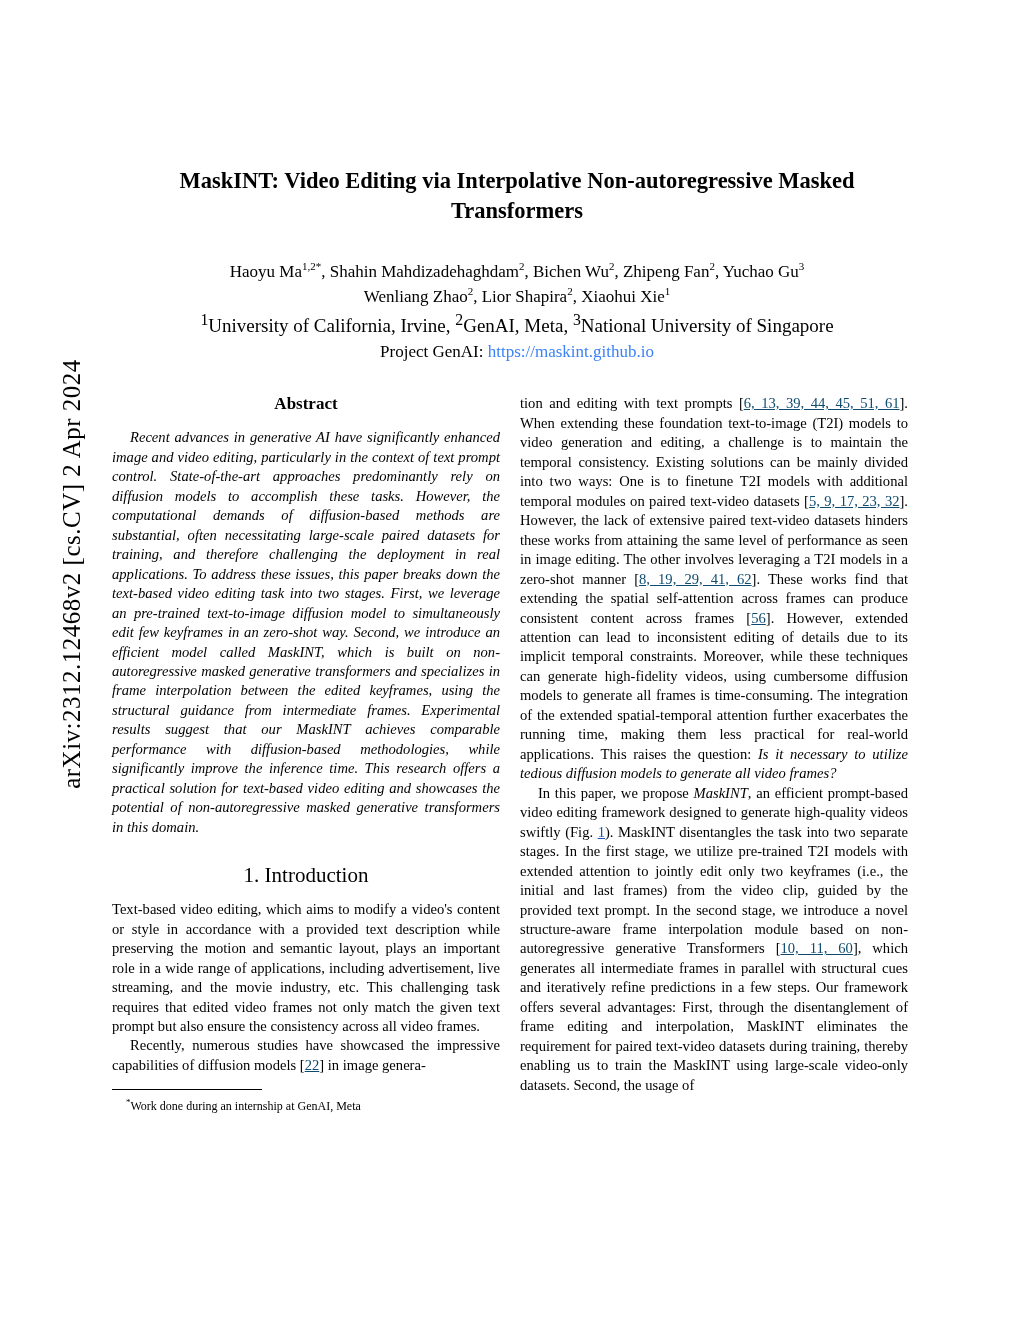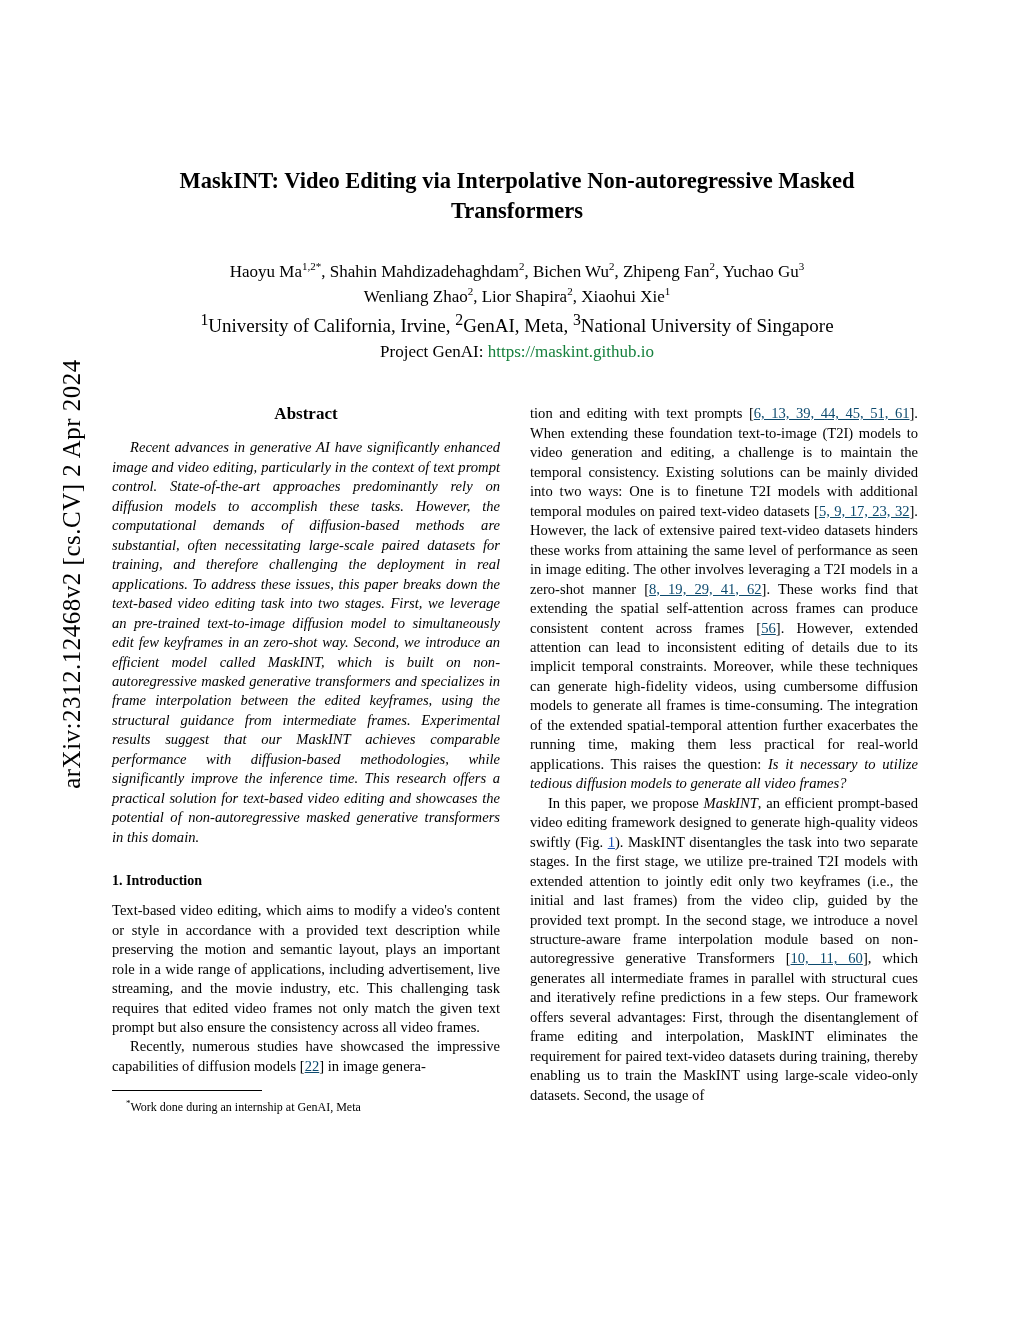--- a/index.html
+++ b/index.html
@@ -57,33 +57,33 @@
     text-align: center;
     font-size: 19px;
     line-height: 1.42;
   }
   .projline {
     text-align: center;
     font-size: 17px;
     line-height: 1.42;
   }
   .link {
-    color: #15803d;
+    color: #3b82f6;
     text-decoration: none;
   }
   .cite {
     color: #0c4a6e;
   }
   .cite-blue {
     color: #1a4fb4;
   }
   .columns {
-    margin-top: 40px;
+    margin-top: 30px;
     display: flex;
-    gap: 30px;
+    gap: 20px;
     align-items: flex-start;
   }
   .col {
     width: 388px;
   }
   .abstract-head {
     text-align: center;
     font-size: 17px;
     font-weight: bold;
     margin-bottom: 14px;
@@ -92,24 +92,25 @@
     margin: 0;
     font-size: 14.6px;
     line-height: 1.335;
     text-align: justify;
   }
   .abstract-body p {
     font-style: italic;
     text-indent: 18px;
   }
   .section-head {
-    font-size: 14px;
-    font-weight: bold;
+    font-size: 21px;
+    font-weight: normal;
     margin-top: 26px;
     margin-bottom: 12px;
+    text-align: center;
   }
   .body-p {
     text-indent: 0;
   }
   .body-p.indent {
     text-indent: 18px;
   }
   .footnote-rule {
     margin-top: 14px;
     width: 150px;

